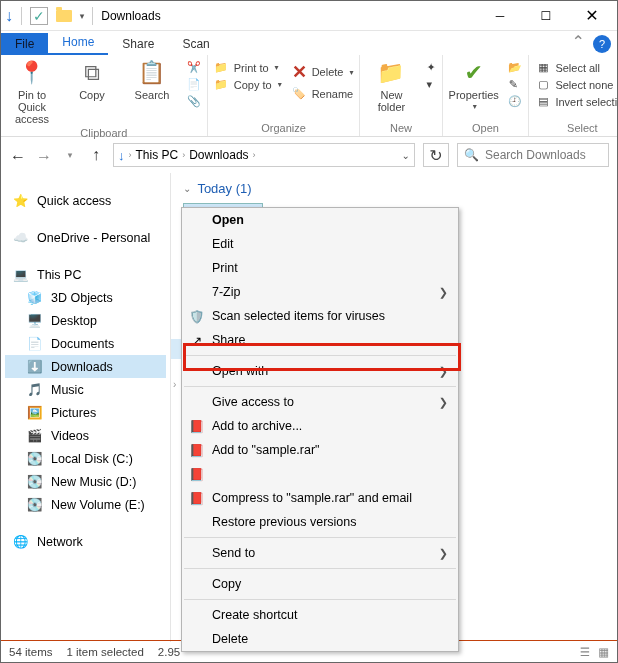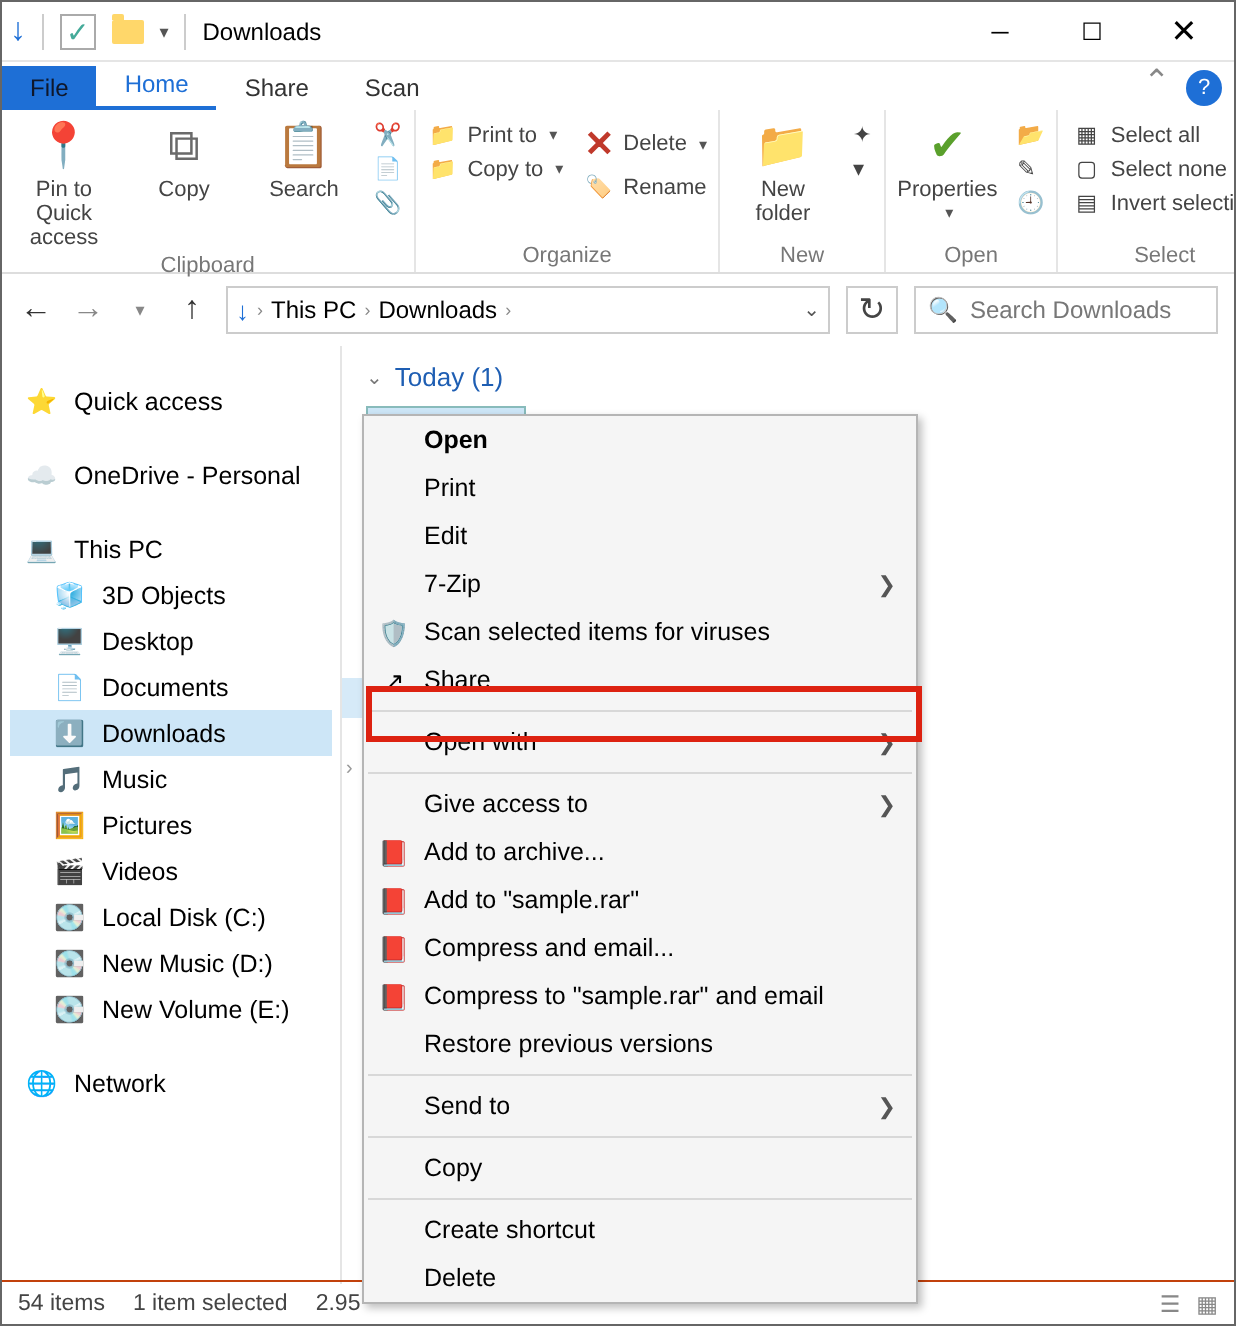--- a/index.html
+++ b/index.html
@@ -316,24 +316,24 @@
     <div class="hoverbar"></div>
     <div class="hoverchev">›</div>
   </div>
 </div>
 
 <div class="ctx">
   <div class="mi bold">
       <span>Open</span>
     </div>
   <div class="mi">
+      <span>Edit</span>
+    </div>
+  <div class="mi">
       <span>Print</span>
-    </div>
-  <div class="mi">
-      <span>Edit</span>
     </div>
   <div class="mi">
       <span>7-Zip</span>
       <span class="sub">❯</span>
     </div>
   <div class="mi">
       <span class="mico">🛡️</span>
       <span>Scan selected items for viruses</span>
     </div>
   <div class="mi">
@@ -353,21 +353,20 @@
   <div class="mi">
       <span class="mico">📕</span>
       <span>Add to archive...</span>
     </div>
   <div class="mi">
       <span class="mico">📕</span>
       <span>Add to "sample.rar"</span>
     </div>
   <div class="mi">
       <span class="mico">📕</span>
-      <span>Compress and email...</span>
     </div>
   <div class="mi">
       <span class="mico">📕</span>
       <span>Compress to "sample.rar" and email</span>
     </div>
   <div class="mi">
       <span>Restore previous versions</span>
     </div>
   <div class="sep"></div>
   <div class="mi">

